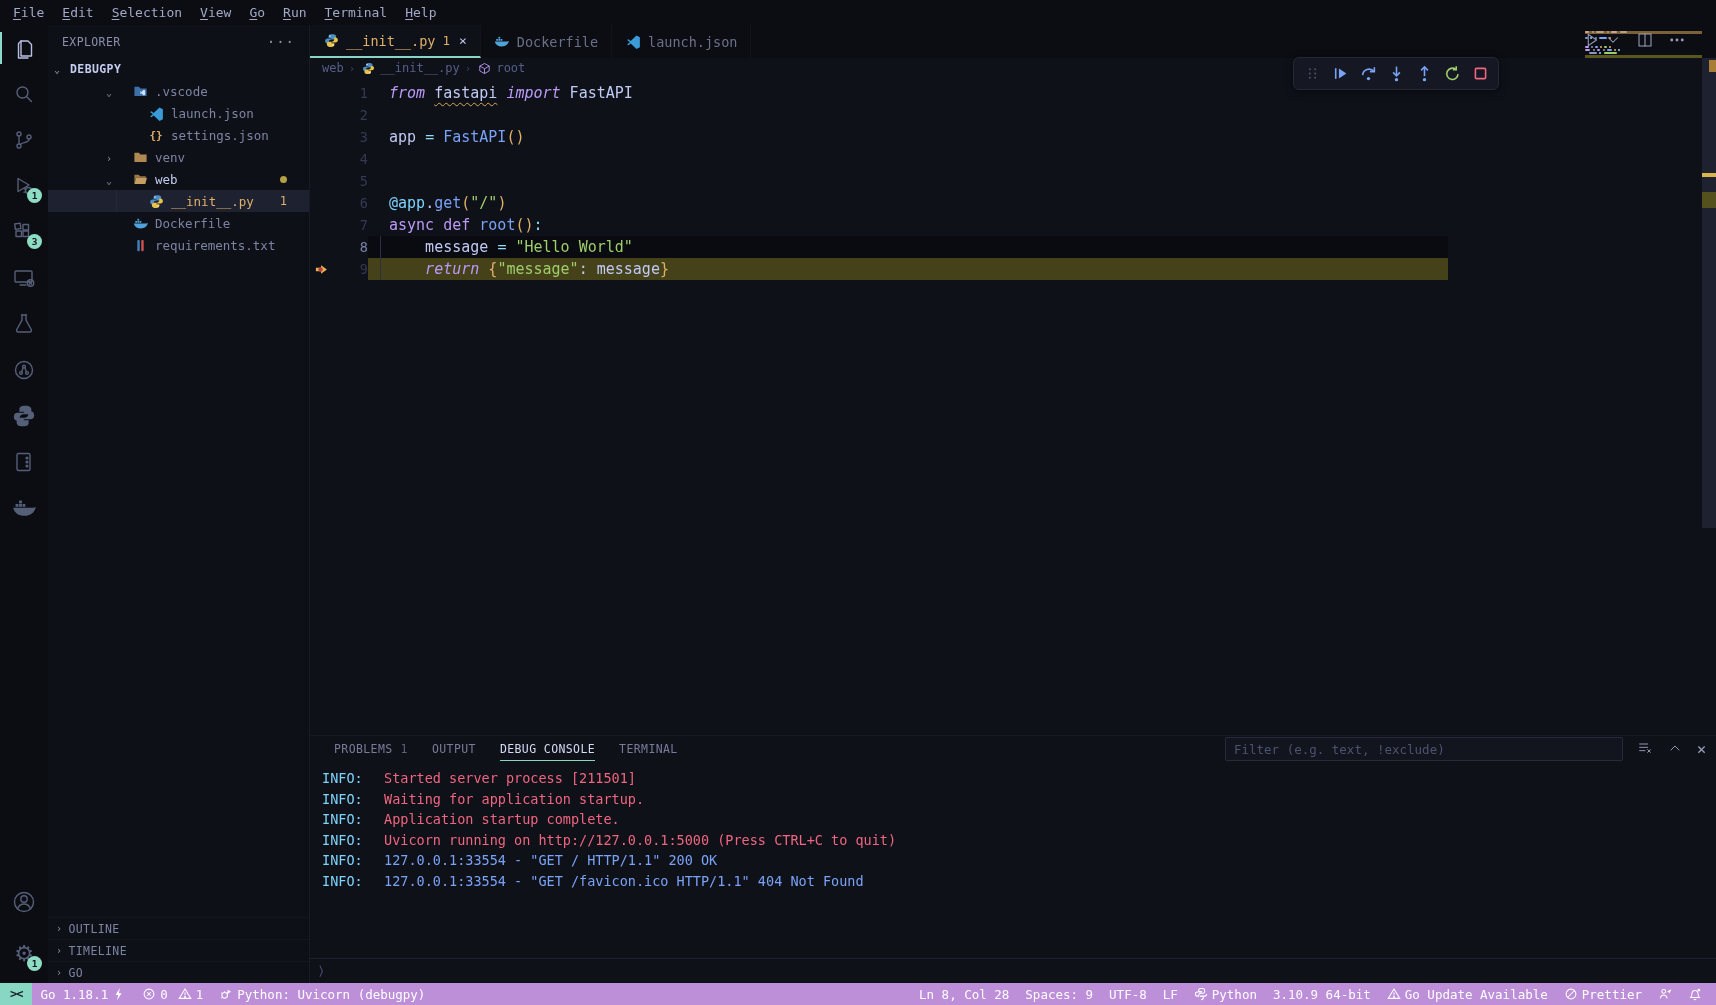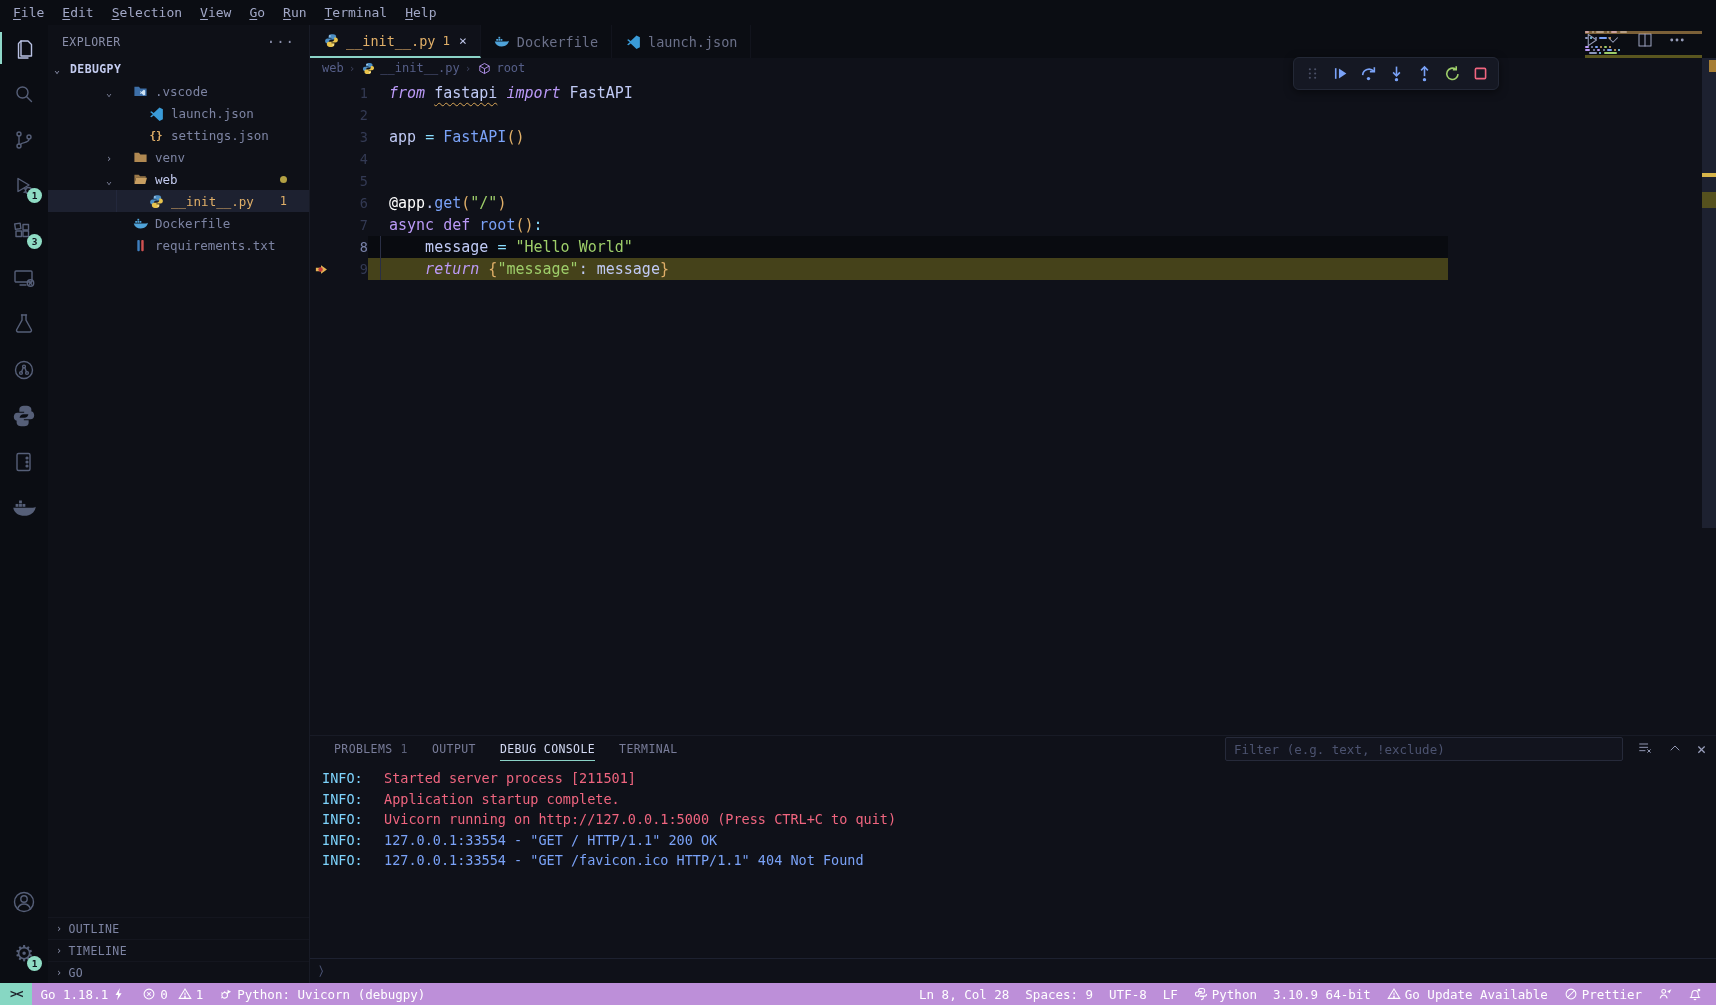--- a/index.html
+++ b/index.html
@@ -82,21 +82,21 @@
   .glyph-margin { width:22px; flex:0 0 22px; display:flex; align-items:center; justify-content:center; }
   .glyph-margin svg { width:15px; height:15px; }
   .lnum { width:36px; flex:0 0 36px; text-align:right; color:#333a54; font-size:13.5px; }
   .lnum.cur { color:#7982a9; }
   .line-body { flex:0 0 1080px; padding-left:21px; position:relative; }
   .code-line.hl-current .line-body { background:#090b10; }
   .code-line.hl-debug .line-body { background:#45421a; }
   .code-line .guide { position:absolute; left:12px; top:0; bottom:0; width:1px; background:#2a2f45; }
   .tk-pln { color:#c0caf5; } .tk-kw { color:#bb9af7; } .tk-kwi { color:#bb9af7; font-style:italic; }
   .tk-fn { color:#7aa2f7; } .tk-op { color:#89ddff; } .tk-str { color:#9ece6a; }
-  .tk-br { color:#e0af68; } .tk-deco { color:#ffffff; }
+  .tk-br { color:#e0af68; } .tk-deco { color:#7dd3fc; }
   .tk-sqg { color:#c0caf5; text-decoration:underline wavy #d8a657; text-decoration-thickness:1px; text-underline-offset:4px; }
 
   
   .minimap { position:absolute; top:0; right:14px; width:117px; bottom:0; }
   .mm-line { position:relative; height:2px; margin-bottom:1px; display:flex; gap:2px; }
   .mm-tok { height:2px; border-radius:1px; }
   .mm-warn { position:absolute; left:0; right:0; top:0; height:3px; background:rgba(216,166,87,.55); }
   .mm-debug { position:absolute; left:0; right:0; top:0; height:3px; background:#5a561f; }
   .mm-blue { position:absolute; left:0; right:0; height:2px; background:#3d6fb4; }
   .overview { position:absolute; top:0; right:0; width:14px; bottom:0; }
@@ -605,20 +605,21 @@
                   <path d="m16 14.5 4 4m0-4-4 4"></path>
                 </svg></span>
             <span id="ic-chevup"><svg viewBox="0 0 24 24" fill="none" stroke="currentColor" stroke-width="1.4" stroke-linejoin="round" stroke-linecap="round">
                   <path d="m6 15 6-6 6 6"></path>
                 </svg></span>
             <span class="x-glyph">✕</span>
           </div>
         </div>
         <div class="console" id="console">
             <div class="console-line cl-red"><span class="prefix">INFO:</span><span>Started server process [211501]</span></div>
+            <div class="console-line cl-red"><span class="prefix">INFO:</span><span>Waiting for application startup.</span></div>
             <div class="console-line cl-red"><span class="prefix">INFO:</span><span>Application startup complete.</span></div>
             <div class="console-line cl-red"><span class="prefix">INFO:</span><span>Uvicorn running on http://127.0.0.1:5000 (Press CTRL+C to quit)</span></div>
             <div class="console-line cl-blue"><span class="prefix">INFO:</span><span>127.0.0.1:33554 - "GET / HTTP/1.1" 200 OK</span></div>
             <div class="console-line cl-blue"><span class="prefix">INFO:</span><span>127.0.0.1:33554 - "GET /favicon.ico HTTP/1.1" 404 Not Found</span></div>
           </div>
         <div class="console-input">
           <span>〉</span>
         </div>
       </div>
     </div>

